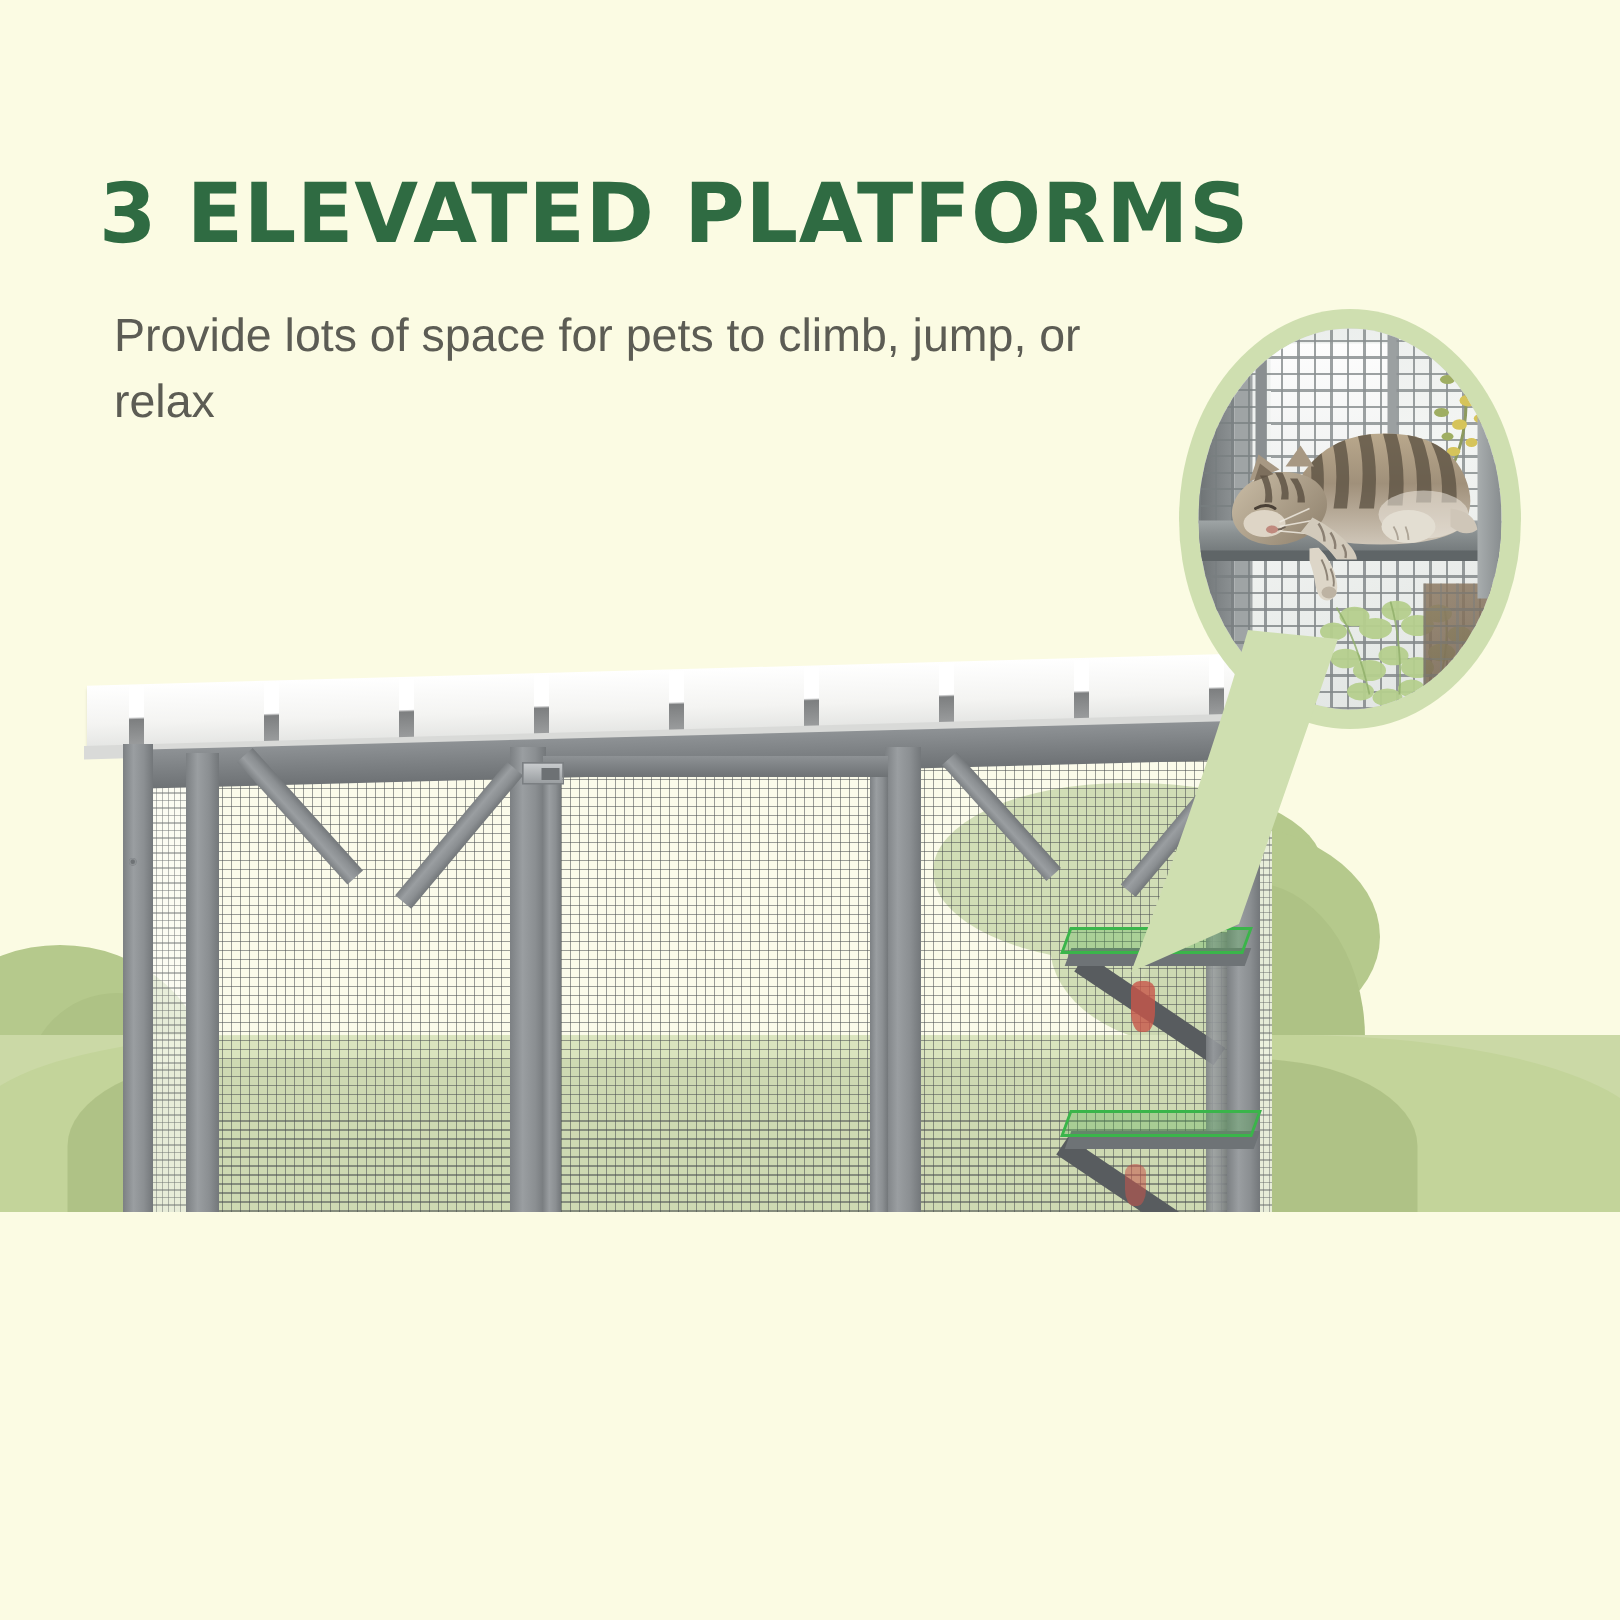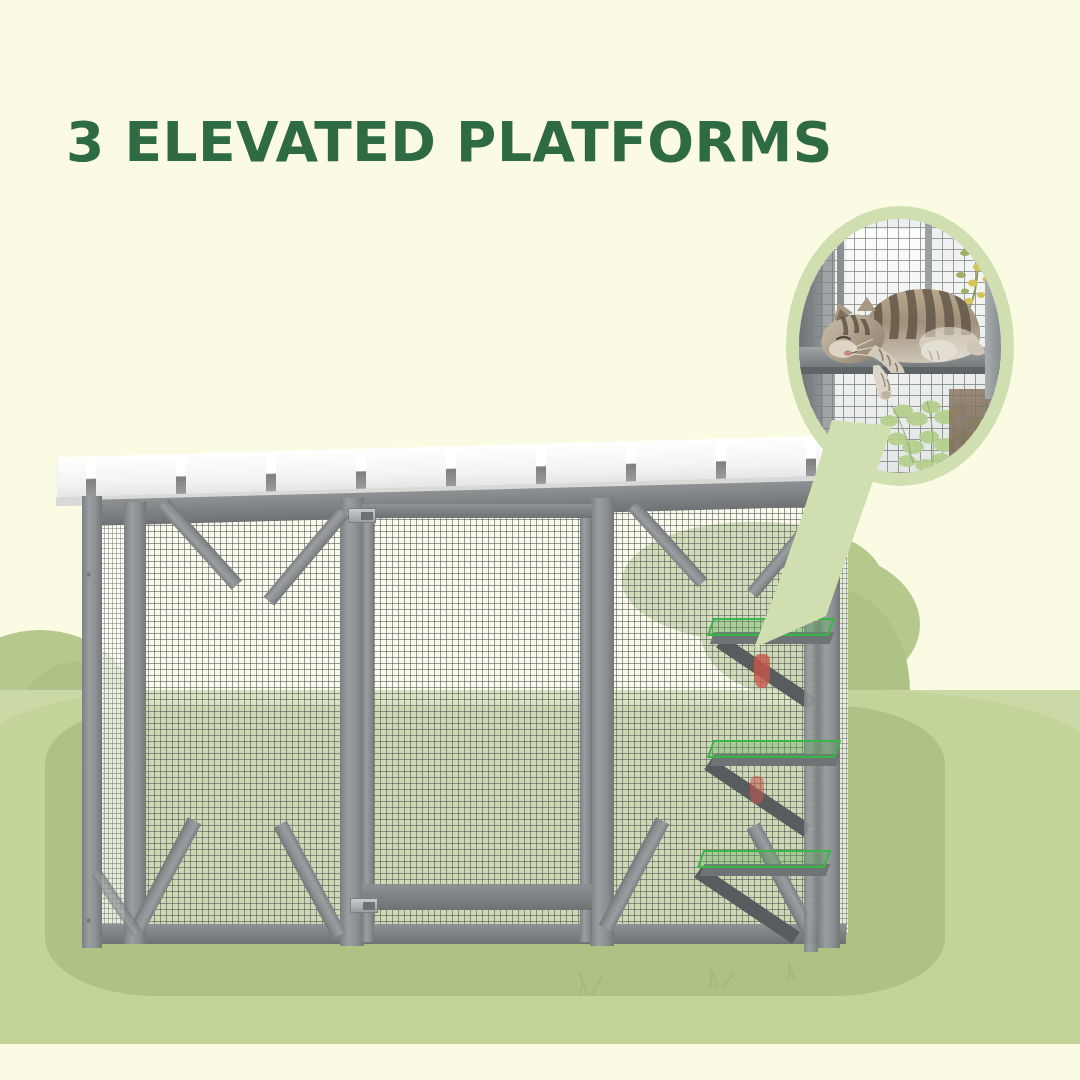--- a/index.html
+++ b/index.html
@@ -2,21 +2,21 @@
 <html><head>
 <meta charset="utf-8">
 <style>
   * { margin:0; padding:0; box-sizing:border-box; }
   html,body { width:1080px; height:1080px; overflow:hidden; }
   body {
     font-family:"Liberation Sans", sans-serif;
     background:#fbfbe3;
     position:relative;
   }
-  #stage { position:absolute; inset:0; width:1080px; height:1044px; overflow:hidden; }
+  #stage { position:absolute; inset:0; width:1080px; height:808px; overflow:hidden; }
 
   
   .headline {
     position:absolute; left:66px; top:110px;
     font-size:55px; font-weight:bold; letter-spacing:0.5px;
     color:#2f6b42; white-space:nowrap;
     font-family:"DejaVu Sans", sans-serif;
   }
   .subline {
     position:absolute; left:76px; top:202px;
@@ -455,14 +455,15 @@
       </svg>
 
       <div class="ph" style="left:150px; top:170px; width:52px; height:84px; background:linear-gradient(160deg,#8d7a63,#6d5c49); opacity:.85;"></div>
       <div class="ph ph-mesh" style="left:150px; top:170px; width:52px; height:84px; opacity:.5;"></div>
 
       <div class="ph" style="left:186px; top:0; width:16px; height:180px; background:linear-gradient(90deg,#a8adae,#888d8f);"></div>
     </div>
   </div>
 
   <div class="headline">3 ELEVATED PLATFORMS</div>
+  <div class="subline">Provide lots of space for pets to climb, jump, or relax</div>
 
 </div>
 
 </body></html>

